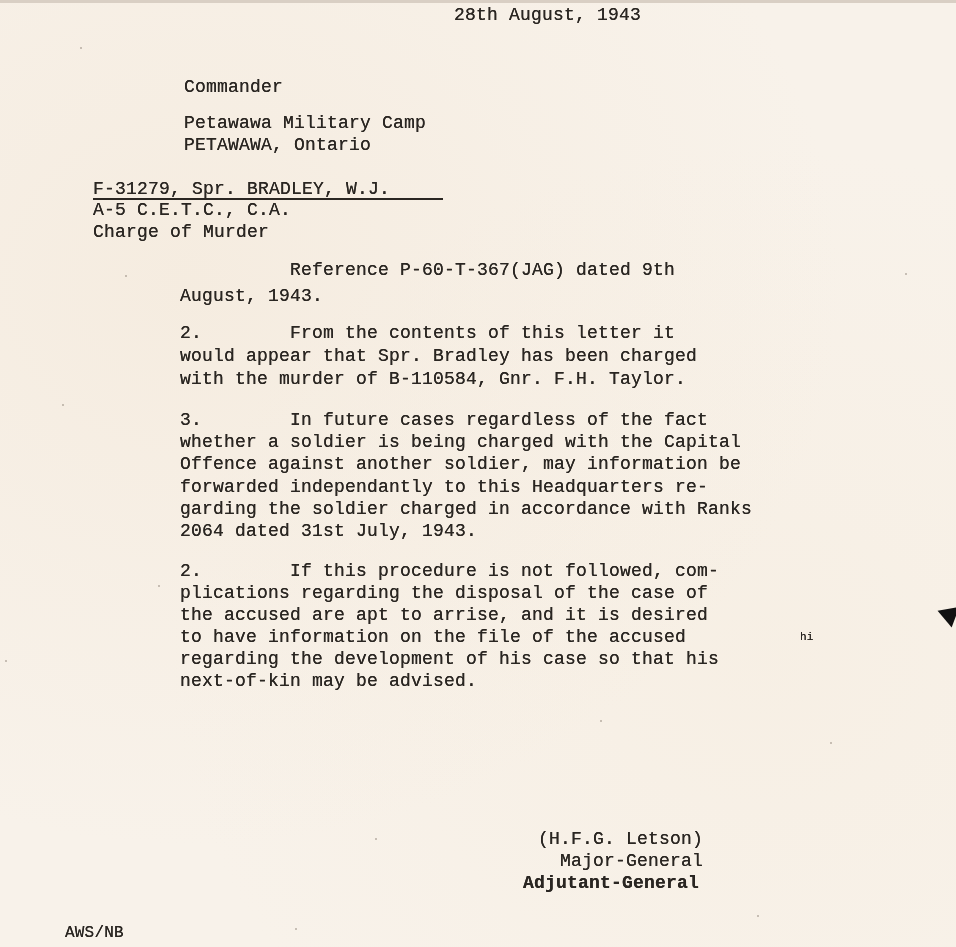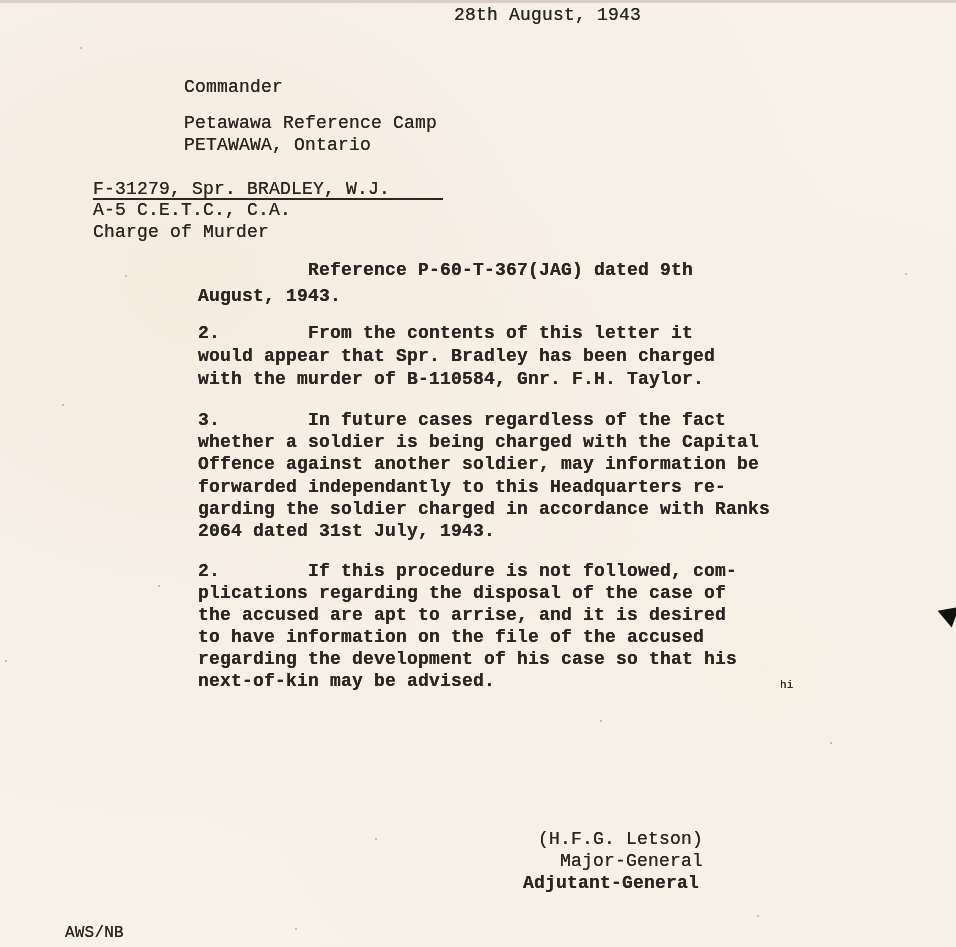--- a/index.html
+++ b/index.html
@@ -39,21 +39,21 @@
     }
     .date { left: 454px; top: 4px; }
     .addr { left: 184px; }
     .subj { left: 93px; }
     .underline {
       position: absolute;
       left: 93px; top: 198px;
       width: 350px; height: 1.5px;
       background: #2a2622;
     }
-    .body-line { left: 198px; font-weight: bold; }
+    .body-line { left: 180px; }
     .initials { left: 65px; top: 922px; font-size: 16px; font-family: Liberation Mono, monospace; }
     .arrow-mark {
       position: absolute;
       left: 937px; top: 603px;
       width: 0; height: 0;
       border-top: 11px solid transparent;
       border-bottom: 11px solid transparent;
       border-right: 19px solid #111;
       transform: rotate(20deg);
     }
@@ -72,21 +72,21 @@
   </style>
 </head>
 <body>
 
 <div class="paper"></div>
 <div class="top-edge"></div>
 
 <div class="line date">28th August, 1943</div>
 
 <div class="line addr" style="top:76px;">Commander</div>
-<div class="line addr" style="top:112px;">Petawawa Reference Camp</div>
+<div class="line addr" style="top:112px;">Petawawa Military Camp</div>
 <div class="line addr" style="top:134px;">PETAWAWA, Ontario</div>
 
 <div class="line subj" style="top:178px;">F-31279, Spr. BRADLEY, W.J.</div>
 <div class="underline"></div>
 <div class="line subj" style="top:199px;">A-5 C.E.T.C., C.A.</div>
 <div class="line subj" style="top:221px;">Charge of Murder</div>
 
 <div class="line body-line" style="top:259px;">          Reference P-60-T-367(JAG) dated 9th</div>
 <div class="line body-line" style="top:285px;">August, 1943.</div>
 
@@ -98,21 +98,21 @@
 <div class="line body-line" style="top:431px;">whether a soldier is being charged with the Capital</div>
 <div class="line body-line" style="top:453px;">Offence against another soldier, may information be</div>
 <div class="line body-line" style="top:476px;">forwarded independantly to this Headquarters re-</div>
 <div class="line body-line" style="top:498px;">garding the soldier charged in accordance with Ranks</div>
 <div class="line body-line" style="top:520px;">2064 dated 31st July, 1943.</div>
 
 <div class="line body-line" style="top:560px;">2.        If this procedure is not followed, com-</div>
 <div class="line body-line" style="top:582px;">plications regarding the disposal of the case of</div>
 <div class="line body-line" style="top:604px;">the accused are apt to arrise, and it is desired</div>
 <div class="line body-line" style="top:626px;">to have information on the file of the accused</div>
-<div class="line hand-mark" style="left:780px; top:632px;margin-top:48px;">hi</div>
+<div class="line hand-mark" style="left:800px; top:632px;">hi</div>
 <div class="line body-line" style="top:648px;">regarding the development of his case so that his</div>
 <div class="line body-line" style="top:670px;">next-of-kin may be advised.</div>
 
 <div class="line" style="left:538px; top:828px;">(H.F.G. Letson)</div>
 <div class="line" style="left:560px; top:850px;">Major-General</div>
 <div class="line" style="left:523px; top:872px;font-weight:bold;">Adjutant-General</div>
 
 <div class="line initials">AWS/NB</div>
 
 <div class="arrow-mark"></div>

